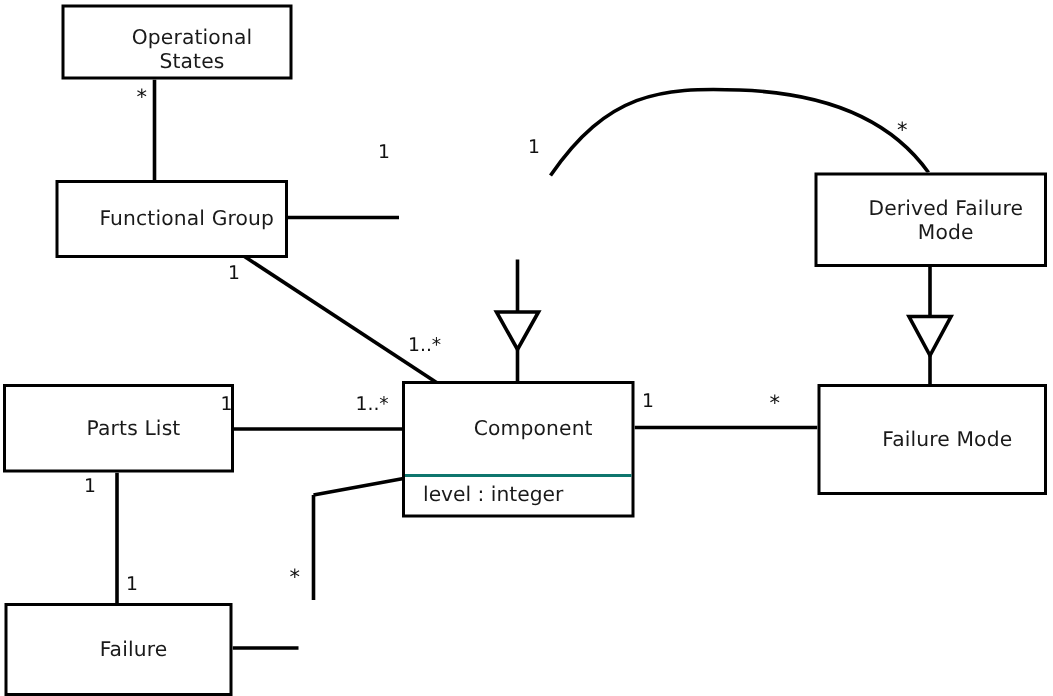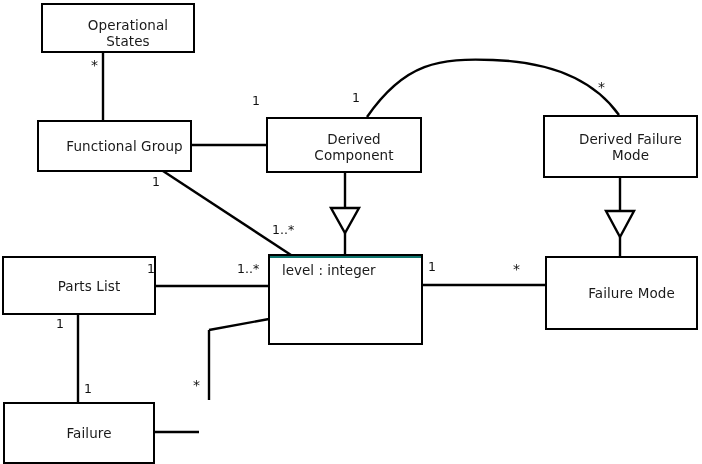--- a/index.html
+++ b/index.html
@@ -101,33 +101,31 @@
   </svg>
 
   <div class="uml-class" style="left:41px; top:3px; width:154px; height:50px;">
     <div class="uml-name">Operational States</div>
   </div>
 
   <div class="uml-class" style="left:37px; top:120px; width:155px; height:52px;">
     <div class="uml-name">Functional Group</div>
   </div>
 
-  <div class="uml-class" style="left:266px; top:117px; width:156px; height:56px;">
-    <div class="uml-name">Derived Component</div>
-  </div>
 
   <div class="uml-class" style="left:543px; top:115px; width:155px; height:63px;">
     <div class="uml-name">Derived Failure Mode</div>
   </div>
 
   <div class="uml-class" style="left:2px; top:256px; width:154px; height:59px;">
     <div class="uml-name">Parts List</div>
   </div>
 
   <div class="uml-class" style="left:268px; top:254px; width:155px; height:91px;">
+    <div class="uml-name">Component</div>
     <div class="uml-attrs">level : integer</div>
   </div>
 
   <div class="uml-class" style="left:545px; top:256px; width:153px; height:74px;">
     <div class="uml-name">Failure Mode</div>
   </div>
 
   <div class="uml-class" style="left:3px; top:402px; width:152px; height:62px;">
     <div class="uml-name">Failure</div>
   </div>

